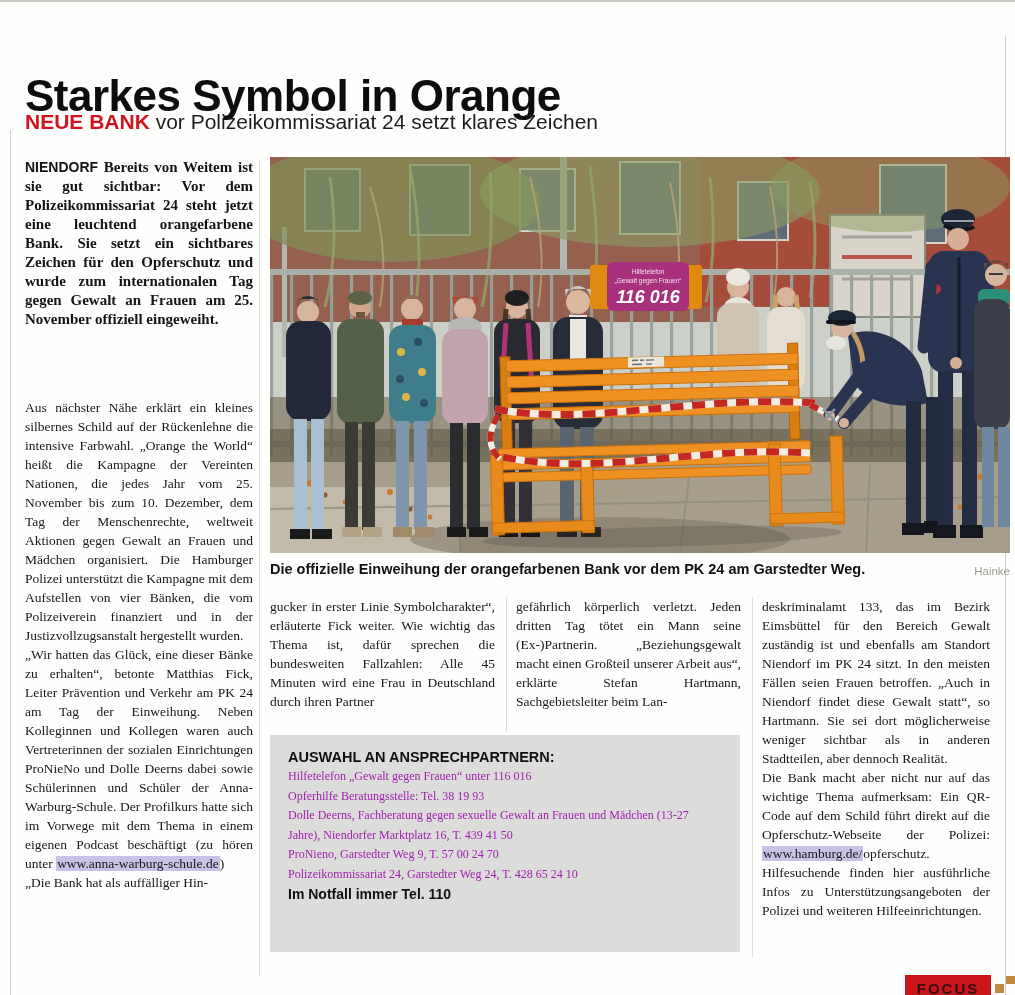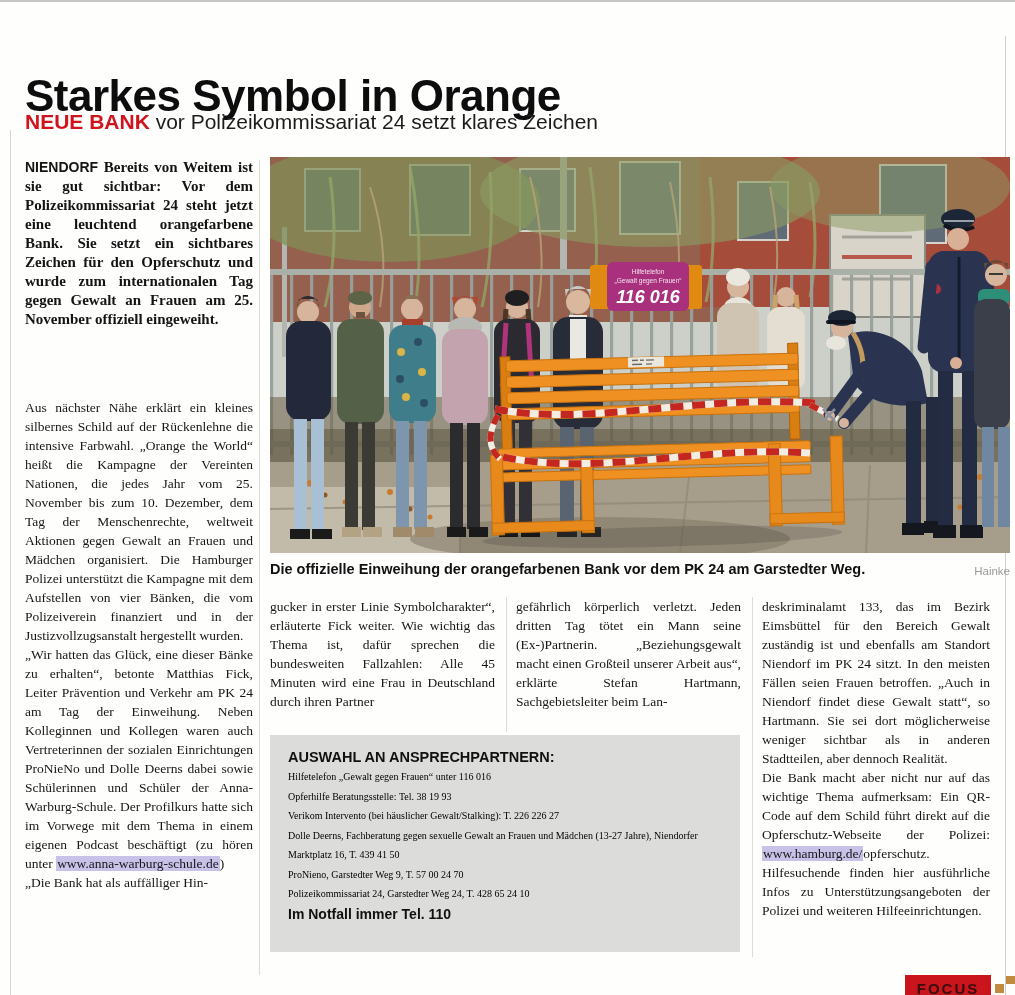--- a/index.html
+++ b/index.html
@@ -44,21 +44,21 @@
 
   .caption-row{position:absolute;left:270px;top:561px;width:740px;display:flex;
     align-items:flex-end;justify-content:space-between;}
   .caption{font-family:"Liberation Sans",sans-serif;font-weight:700;font-size:14.5px;color:#111;}
   .credit{font-family:"Liberation Sans",sans-serif;font-size:11.5px;color:#9a9a97;}
 
   .infobox{position:absolute;left:270px;top:735px;width:470px;height:217px;
     background:#dcdcda;z-index:2;box-sizing:border-box;padding:12px 18px;overflow:hidden;}
   .infobox .ib-title{font-family:"Liberation Sans",sans-serif;font-weight:800;
     font-size:14.5px;color:#101010;line-height:20px;}
-  .infobox .ib-line{font-size:10px;line-height:19.5px;color:#000000;}
+  .infobox .ib-line{font-size:12px;line-height:19.5px;color:#a21caf;}
   .infobox .ib-emergency{font-family:"Liberation Sans",sans-serif;font-weight:800;
     font-size:14px;line-height:20px;color:#101010;}
 
   .focus-logo{position:absolute;left:905px;top:975px;width:86px;height:26px;
     background:#c9151b;display:flex;align-items:center;justify-content:center;
     font-family:"Liberation Sans",sans-serif;font-weight:800;font-size:15px;
     letter-spacing:2px;color:#380d0f;z-index:3;}
   .corner-bk1{position:absolute;left:995px;top:984px;width:9px;height:9px;background:#c08b3e;z-index:3;}
   .corner-bk2{position:absolute;left:1006px;top:976px;width:9px;height:8px;background:#c08b3e;z-index:3;}
 </style>
@@ -337,21 +337,20 @@
 
   <div class="bodytext col4">
     <p>deskriminalamt 133, das im Bezirk Eimsbüttel für den Bereich Gewalt zuständig ist und ebenfalls am Standort Niendorf im PK 24 sitzt. In den meisten Fällen seien Frauen betroffen. „Auch in Niendorf findet diese Gewalt statt“, so Hartmann. Sie sei dort möglicherweise weniger sichtbar als in anderen Stadtteilen, aber dennoch Realität.</p>
     <p><span>Die Bank macht aber nicht nur auf das wichtige Thema aufmerksam: Ein QR-Code auf dem Schild führt direkt auf die Opferschutz-Webseite der Polizei: </span><span class="hl">www.hamburg.de/</span><span>opferschutz. Hilfesuchende finden hier ausführliche Infos zu Unterstützungsangeboten der Polizei und weiteren Hilfeeinrichtungen.</span></p>
   </div>
 
   <div class="infobox">
     <div class="ib-title">AUSWAHL AN ANSPRECHPARTNERN:</div>
     <div class="ib-line">Hilfetelefon „Gewalt gegen Frauen“ unter 116 016</div>
     <div class="ib-line">Opferhilfe Beratungsstelle: Tel. 38 19 93</div>
-    <div class="ib-line">Verikom Intervento (bei häuslicher Gewalt/Stalking): T. 226 226 27</div>
     <div class="ib-line">Dolle Deerns, Fachberatung gegen sexuelle Gewalt an Frauen und Mädchen (13-27 Jahre), Niendorfer Marktplatz 16, T. 439 41 50</div>
     <div class="ib-line">ProNieno, Garstedter Weg 9, T. 57 00 24 70</div>
     <div class="ib-line">Polizeikommissariat 24, Garstedter Weg 24, T. 428 65 24 10</div>
     <div class="ib-emergency">Im Notfall immer Tel. 110</div>
   </div>
 
   <div class="focus-logo">FOCUS</div>
   <div class="corner-bk1"></div>
   <div class="corner-bk2"></div>
 

